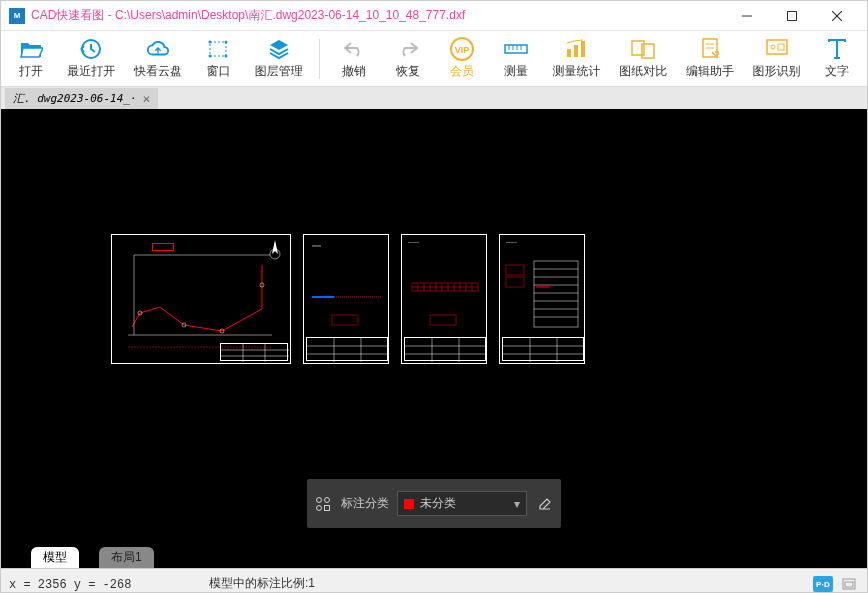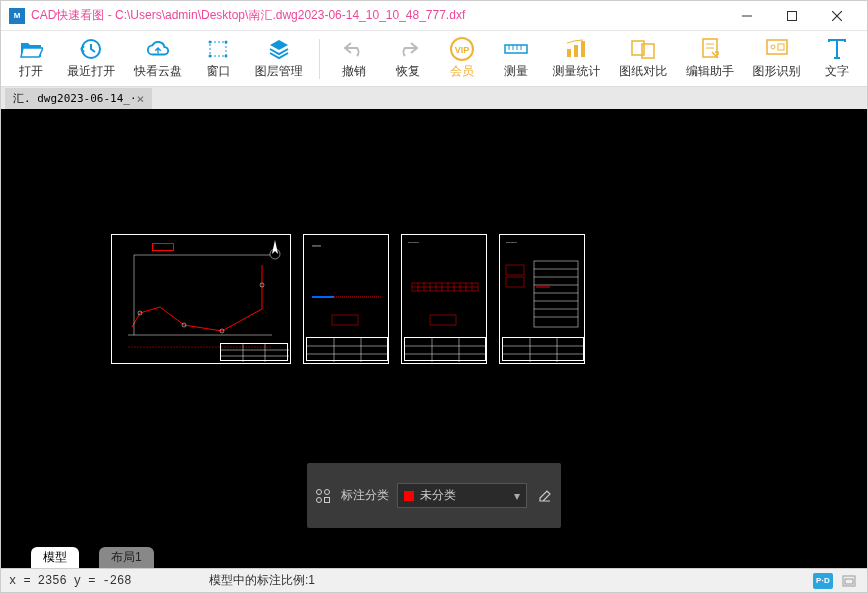--- a/index.html
+++ b/index.html
@@ -9,43 +9,43 @@
 .titlebar-icon { width: 16px; height: 16px; background: #1a7dc5; margin-right: 6px; display: flex; align-items: center; justify-content: center; color: #fff; font-size: 8px; font-weight: bold; }
 .titlebar-text { flex: 1; font-size: 12px; color: #ec4899; }
 .winctrls { display: flex; gap: 0; }
 .winctrl { width: 45px; height: 28px; display: flex; align-items: center; justify-content: center; cursor: pointer; color: #333; }
 .toolbar { height: 56px; background: #fff; display: flex; align-items: center; padding: 0 10px; gap: 14px; border-bottom: 1px solid #ddd; }
 .tool-btn { display: flex; flex-direction: column; align-items: center; cursor: pointer; padding: 2px 4px; min-width: 40px; }
 .tool-icon { width: 24px; height: 24px; display: flex; align-items: center; justify-content: center; margin-bottom: 2px; }
 .tool-label { font-size: 12px; color: #333; white-space: nowrap; }
 .tool-sep { width: 1px; height: 40px; background: #ddd; }
 .tabbar { height: 22px; background: #e8e8e8; display: flex; align-items: flex-end; padding-left: 4px; }
-.file-tab { background: #d4d4d4; padding: 3px 8px; font-size: 11px; display: flex; align-items: center; font-family: Consolas, monospace; }
+.file-tab { background: #d4d4d4; padding: 3px 8px; font-size: 11px; display: flex; align-items: center; gap: 6px; font-family: Consolas, monospace; font-style: italic; }
 .file-tab-close { cursor: pointer; color: #666; font-size: 13px; line-height: 1; }
 .canvas { flex: 1; background: #000; position: relative; overflow: hidden; }
 .drawings { position: absolute; top: 125px; left: 110px; display: flex; gap: 12px; }
 .drawing { border: 1px solid #fff; background: #000; position: relative; }
 .d1 { width: 180px; height: 130px; }
 .d2 { width: 86px; height: 130px; }
 .d3 { width: 86px; height: 130px; }
 .d4 { width: 86px; height: 130px; }
 .redbox { position: absolute; border: 1px solid #ff0000; }
 .titleblk { position: absolute; border: 1px solid #fff; }
 .compass { position: absolute; top: 5px; right: 8px; width: 14px; height: 20px; }
-.floating-bar { position: absolute; bottom: 18px; left: 50%; transform: translateX(-50%); background: #3a3a3a; display: flex; align-items: center; padding: 20px 6px; gap: 8px; border-radius: 2px; }
+.floating-bar { position: absolute; bottom: 18px; left: 50%; transform: translateX(-50%); background: #3a3a3a; display: flex; align-items: center; padding: 12px 6px; gap: 8px; border-radius: 2px; }
 .fb-icon { width: 20px; height: 20px; display: flex; align-items: center; justify-content: center; cursor: pointer; color: #ccc; }
 .fb-label { color: #ccc; font-size: 12px; }
 .fb-select { background: #2a2a2a; border: 1px solid #555; color: #ccc; padding: 3px 20px 3px 6px; font-size: 12px; display: flex; align-items: center; gap: 6px; min-width: 130px; position: relative; cursor: pointer; }
 .fb-swatch { width: 10px; height: 10px; background: #ff0000; display: inline-block; }
 .fb-caret { position: absolute; right: 6px; top: 50%; transform: translateY(-50%); color: #aaa; }
 .bottom-tabs { height: 22px; background: #000; display: flex; align-items: flex-end; padding-left: 14px; gap: 4px; }
 .btab { padding: 2px 12px; font-size: 12px; border-radius: 6px 6px 0 0; cursor: pointer; margin-left: 16px; }
 .btab.active { background: #fff; color: #000; }
 .btab.inactive { background: #888; color: #222; }
-.statusbar { height: 24px; background: #f0f0f0; border-top: 1px solid #ccc; display: flex; align-items: center; padding: 0 8px; font-size: 12px; color: #333; }
+.statusbar { height: 24px; background: #f0f0f0; border-top: 1px solid #ccc; display: flex; align-items: flex-end; padding: 0 8px; font-size: 12px; color: #333; }
 .coords { font-family: "Courier New", monospace; width: 200px; }
 .status-center { flex: 1; }
 .status-right { display: flex; gap: 6px; padding-left: 36px; }
 .sicon { width: 20px; height: 16px; display: flex; align-items: center; justify-content: center; cursor: pointer; }
 </style>
 </head>
 <body>
 
 <div class="window">
   <div class="titlebar">

